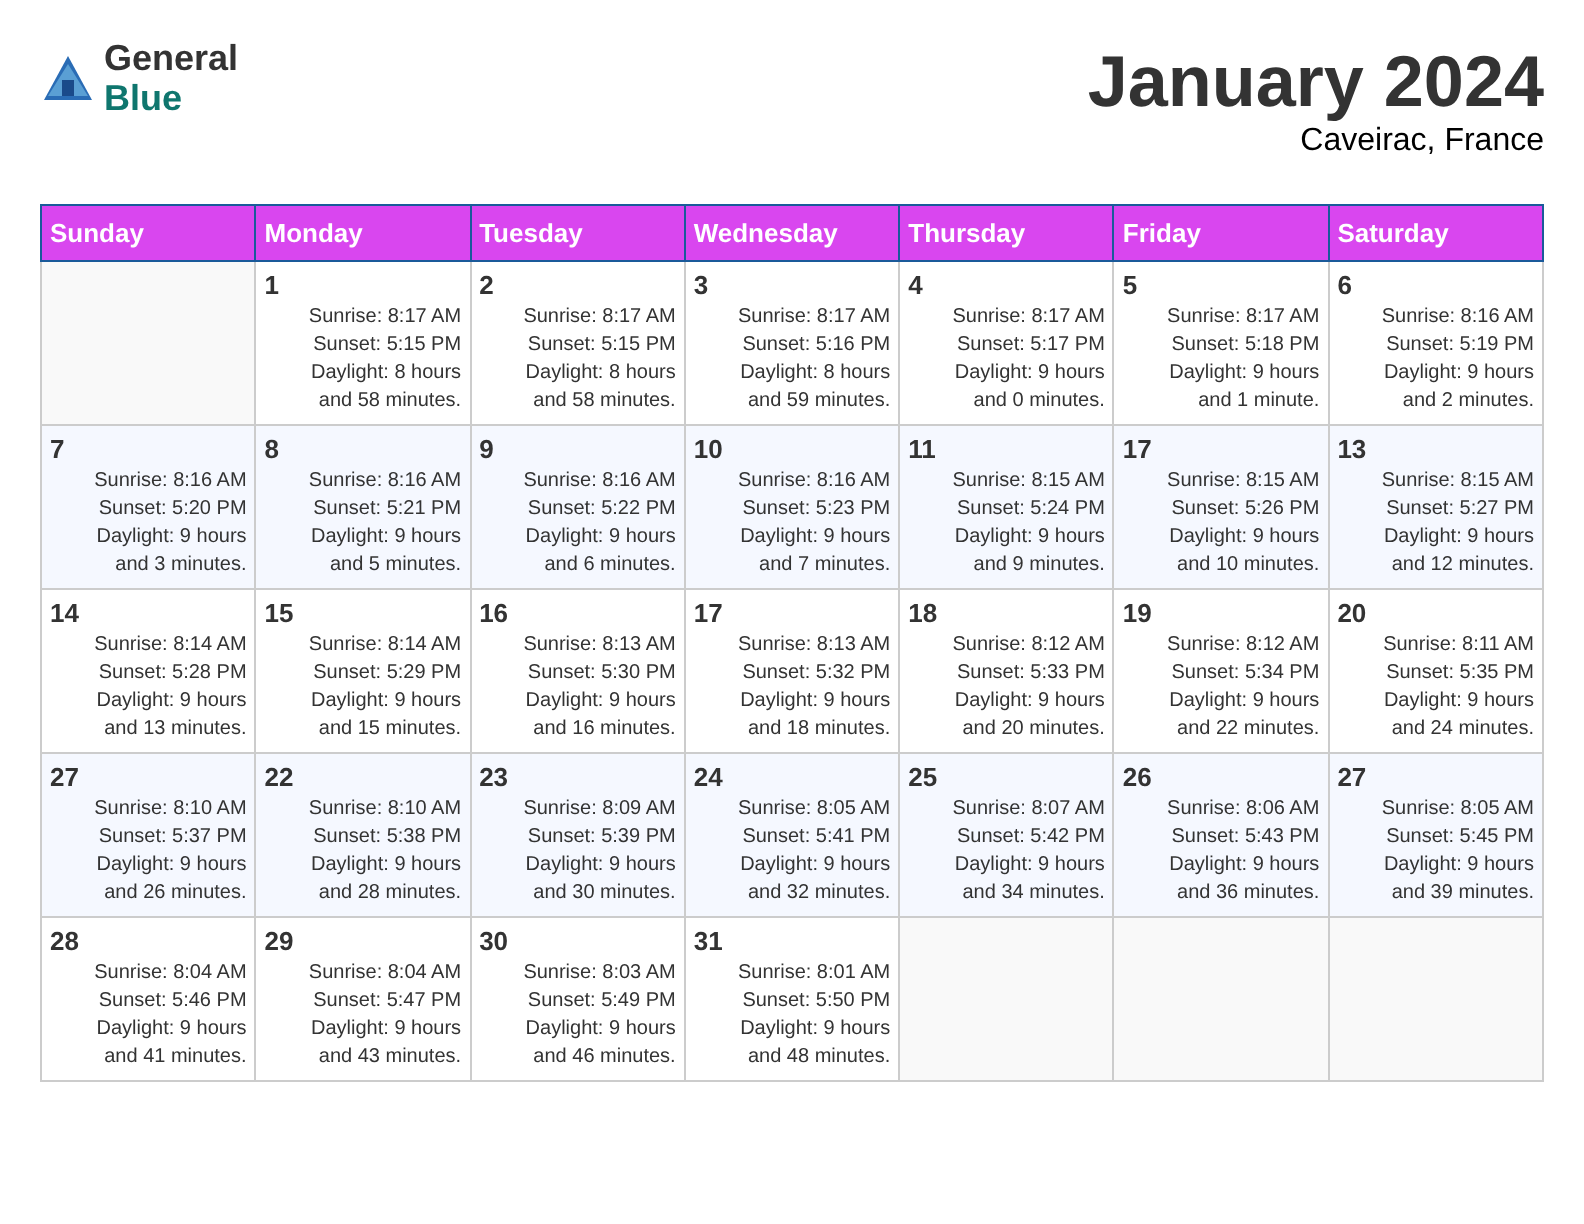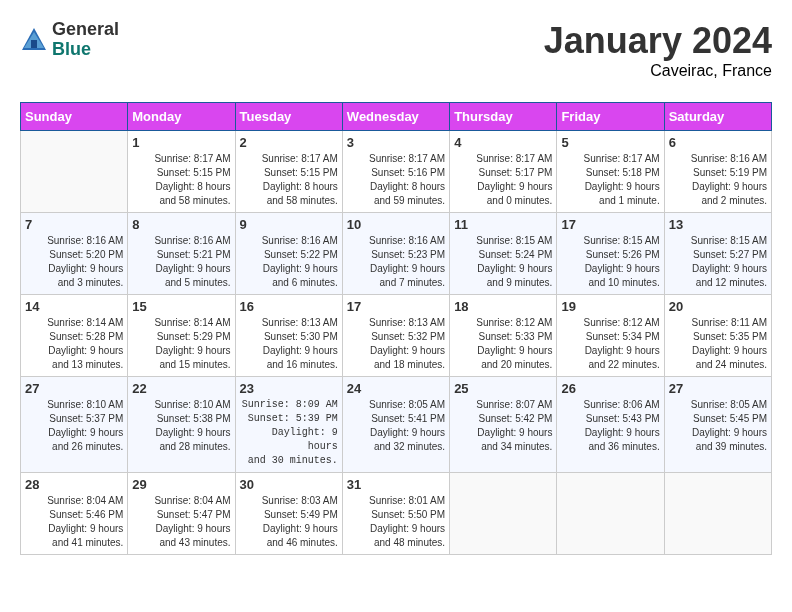--- a/index.html
+++ b/index.html
@@ -276,21 +276,21 @@
         </td>
         <td>
           <div class="day-number">22</div>
           <div class="day-info" style="white-space: pre-line;">Sunrise: 8:10 AM
 Sunset: 5:38 PM
 Daylight: 9 hours
 and 28 minutes.</div>
         </td>
         <td>
           <div class="day-number">23</div>
-          <div class="day-info" style="white-space: pre-line; font-family: Liberation Mono, monospace;">Sunrise: 8:09 AM
+          <div class="day-info" style="white-space: pre-line;">Sunrise: 8:09 AM
 Sunset: 5:39 PM
 Daylight: 9 hours
 and 30 minutes.</div>
         </td>
         <td>
           <div class="day-number">24</div>
           <div class="day-info" style="white-space: pre-line;">Sunrise: 8:05 AM
 Sunset: 5:41 PM
 Daylight: 9 hours
 and 32 minutes.</div>

